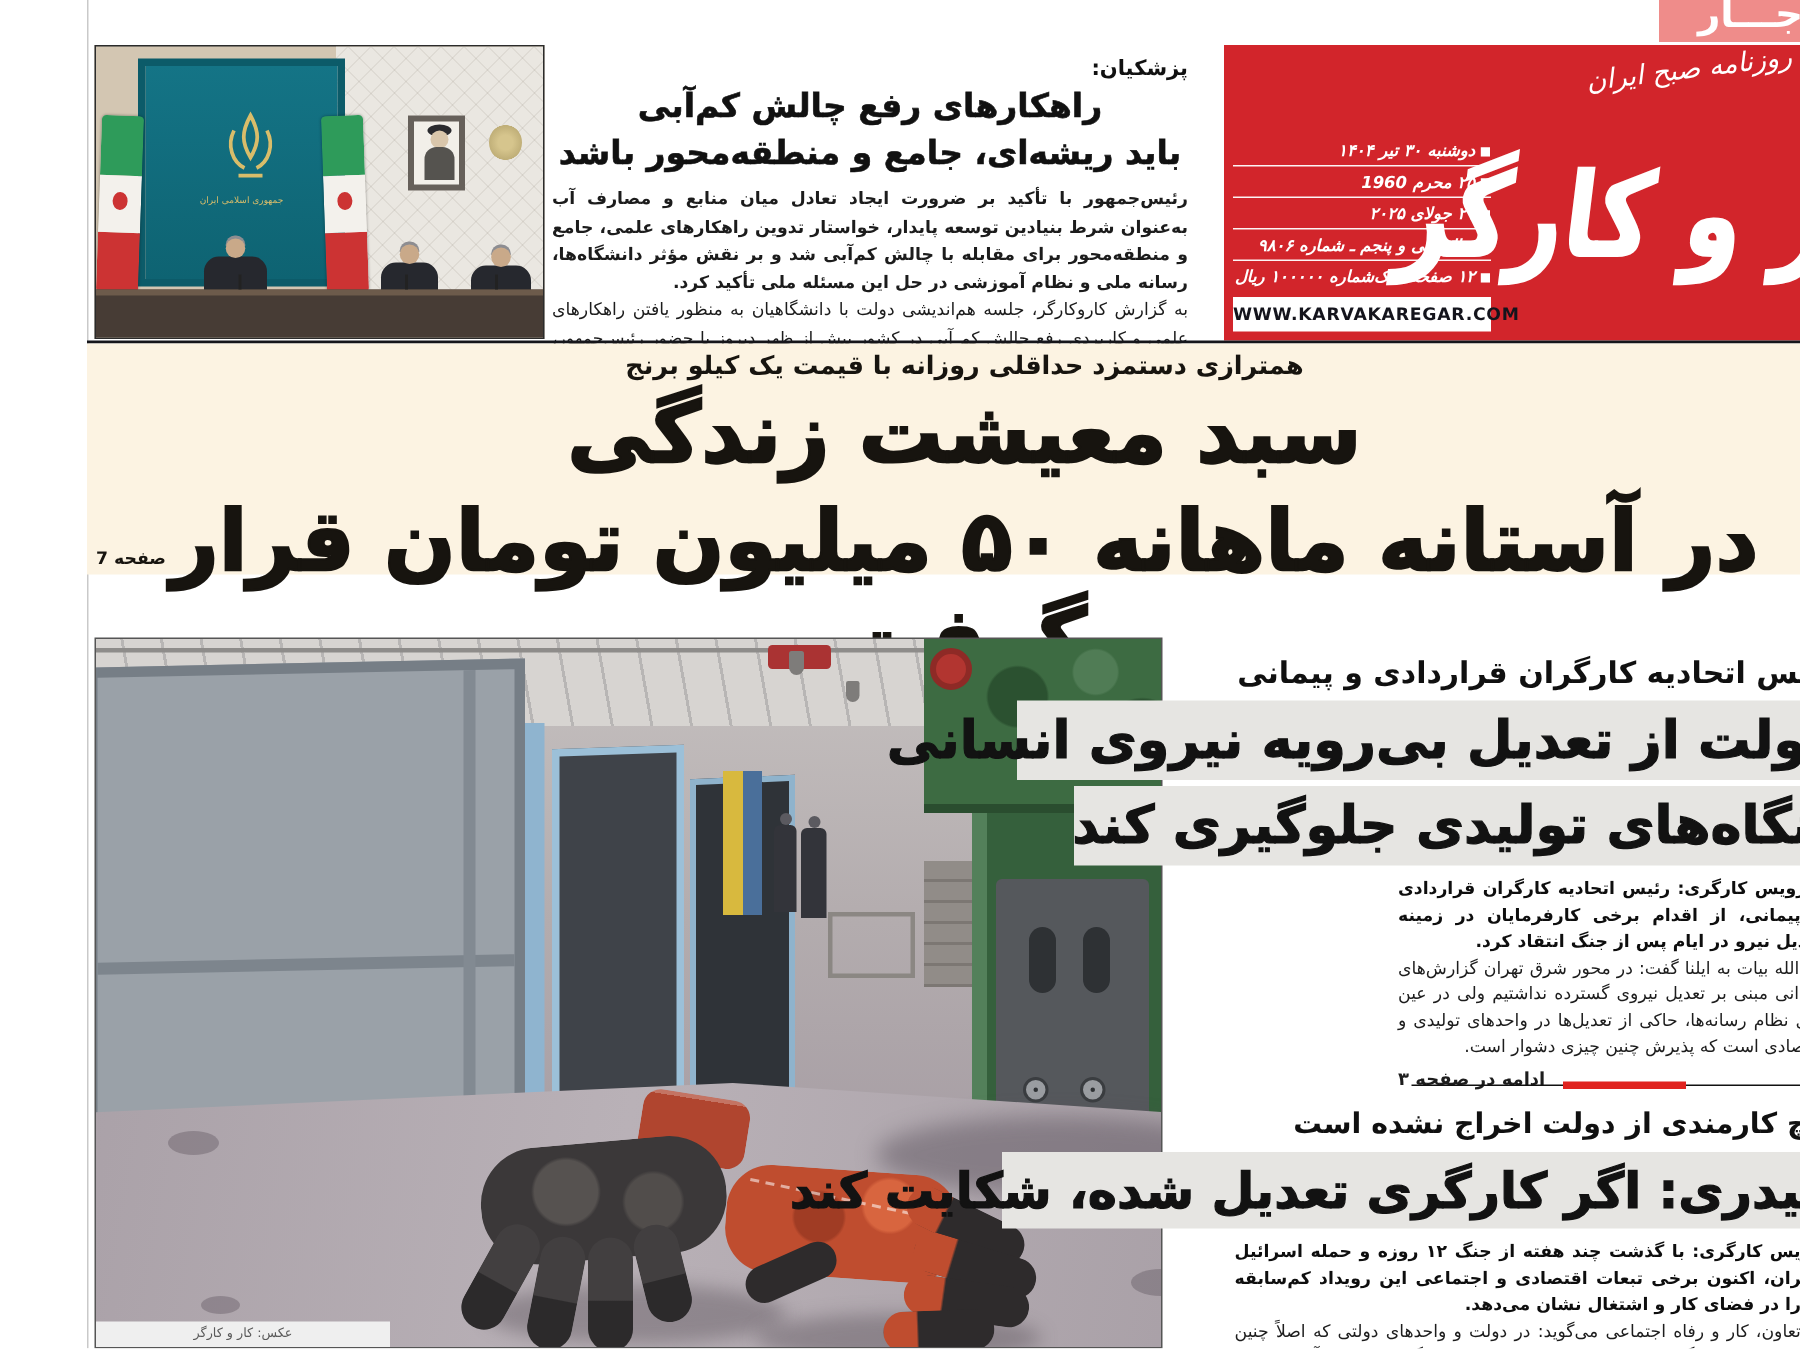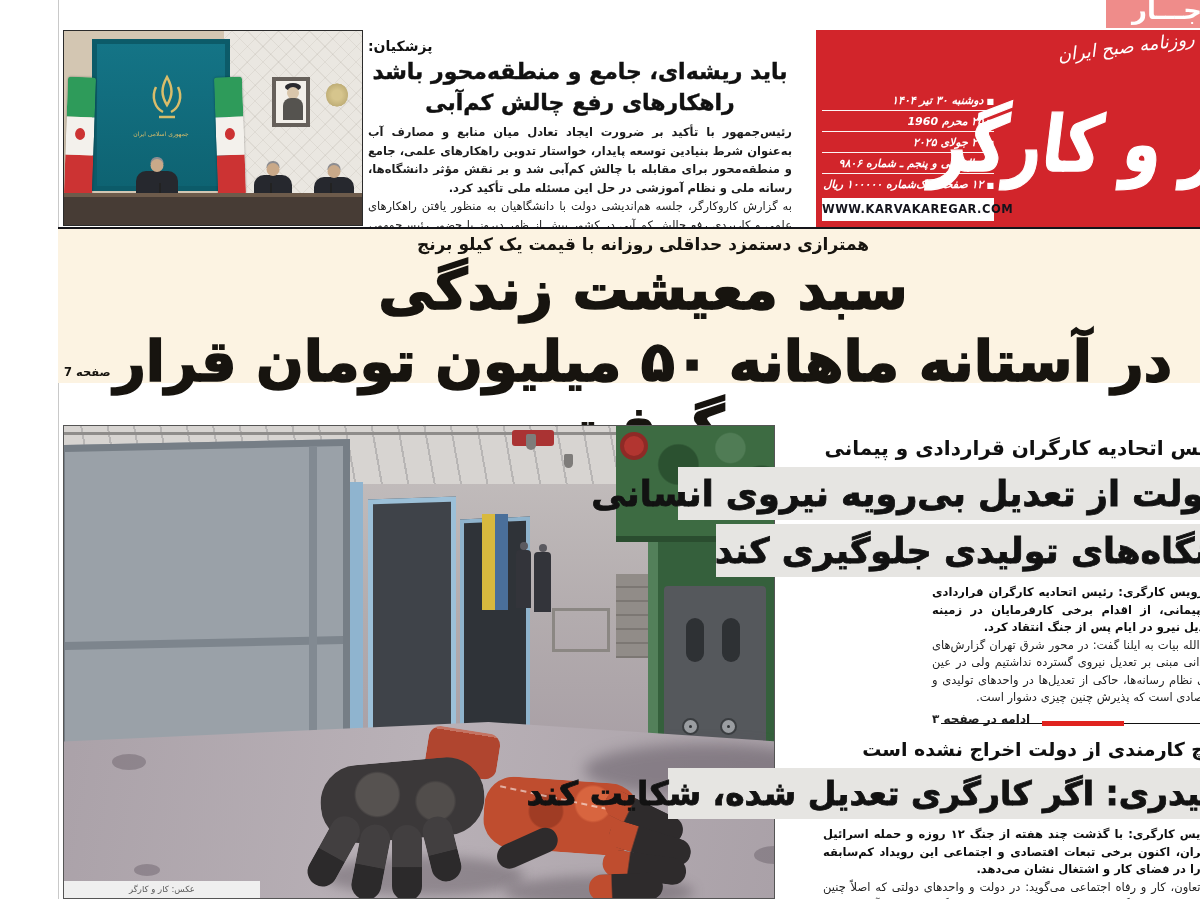--- a/index.html
+++ b/index.html
@@ -62,21 +62,21 @@
     width:13px; height:13px; border-radius:50%; background:#c9a989; }
   .person .hair { position:absolute; left:50%; top:-14px; transform:translateX(-50%);
     width:13px; height:7px; border-radius:6px 6px 0 0; background:#8d8d91; }
   .p1 { left:72px; top:140px; width:42px; height:24px; }
   .p2 { left:190px; top:144px; width:38px; height:20px; }
   .p3 { left:250px; top:146px; width:40px; height:18px; }
   .mic { width:2px; height:10px; background:#222; top:152px; }
 
   
   .water-story { left:340px; top:38px; width:424px; height:190px; direction:rtl; color:#111; }
-  .ws-kicker { text-align:left; font-weight:bold; font-size:14px; margin-bottom:2px; }
+  .ws-kicker { text-align:right; font-weight:bold; font-size:14px; margin-bottom:2px; }
   .ws-h1 { text-align:center; font-weight:bold; font-size:22px; line-height:31px;
     -webkit-text-stroke:.4px #111; }
   .ws-body { margin-top:5px; font-size:11.5px; line-height:18.5px; text-align:justify; color:#1c1c1c; }
   .ws-lead { font-weight:bold; }
   .ws-cont { font-weight:bold; font-size:12.5px; text-align:left; margin-top:1px; }
 
   
   .top-rule { left:30px; top:227px; width:1170px; height:2px; background:#15151a; }
   .cream { left:30px; top:229px; width:1170px; height:154px; background:#fcf3e2; }
   .cream-kicker { width:100%; top:5px; text-align:center; font-weight:bold; font-size:17px;
@@ -249,22 +249,22 @@
         <div class="head"></div>
       </div>
     <div class="abs meet-table"></div>
     <div class="abs mic" style="left:95px;"></div>
     <div class="abs mic" style="left:206px;"></div>
     <div class="abs mic" style="left:266px;"></div>
   </div>
 
   <div class="abs water-story">
     <div class="ws-kicker">پزشکیان:</div>
+    <div class="ws-h1">راهکارهای رفع چالش کم‌آبی</div>
     <div class="ws-h1">باید ریشه‌ای، جامع و منطقه‌محور باشد</div>
-    <div class="ws-h1">راهکارهای رفع چالش کم‌آبی</div>
     <div class="ws-body">
       <p class="ws-lead">رئیس‌جمهور با تأکید بر ضرورت ایجاد تعادل میان منابع و مصارف آب به‌عنوان شرط بنیادین توسعه پایدار، خواستار تدوین راهکارهای علمی، جامع و منطقه‌محور برای مقابله با چالش کم‌آبی شد و بر نقش مؤثر دانشگاه‌ها، رسانه ملی و نظام آموزشی در حل این مسئله ملی تأکید کرد.</p>
       <p>به گزارش کاروکارگر، جلسه هم‌اندیشی دولت با دانشگاهیان به منظور یافتن راهکارهای علمی و کاربردی رفع چالش کم آبی در کشور پیش از ظهر دیروز با حضور رئیس‌جمهور، وزرای نیرو، کشاورزی و علوم و جمعی روسای و اساتید دانشگاه‌های مطرح کشور برگزار شد.</p>
     </div>
     <div class="ws-cont">ادامه در صفحه ۲</div>
   </div>
 
   <div class="abs top-rule"></div>
 
   <div class="abs cream">

